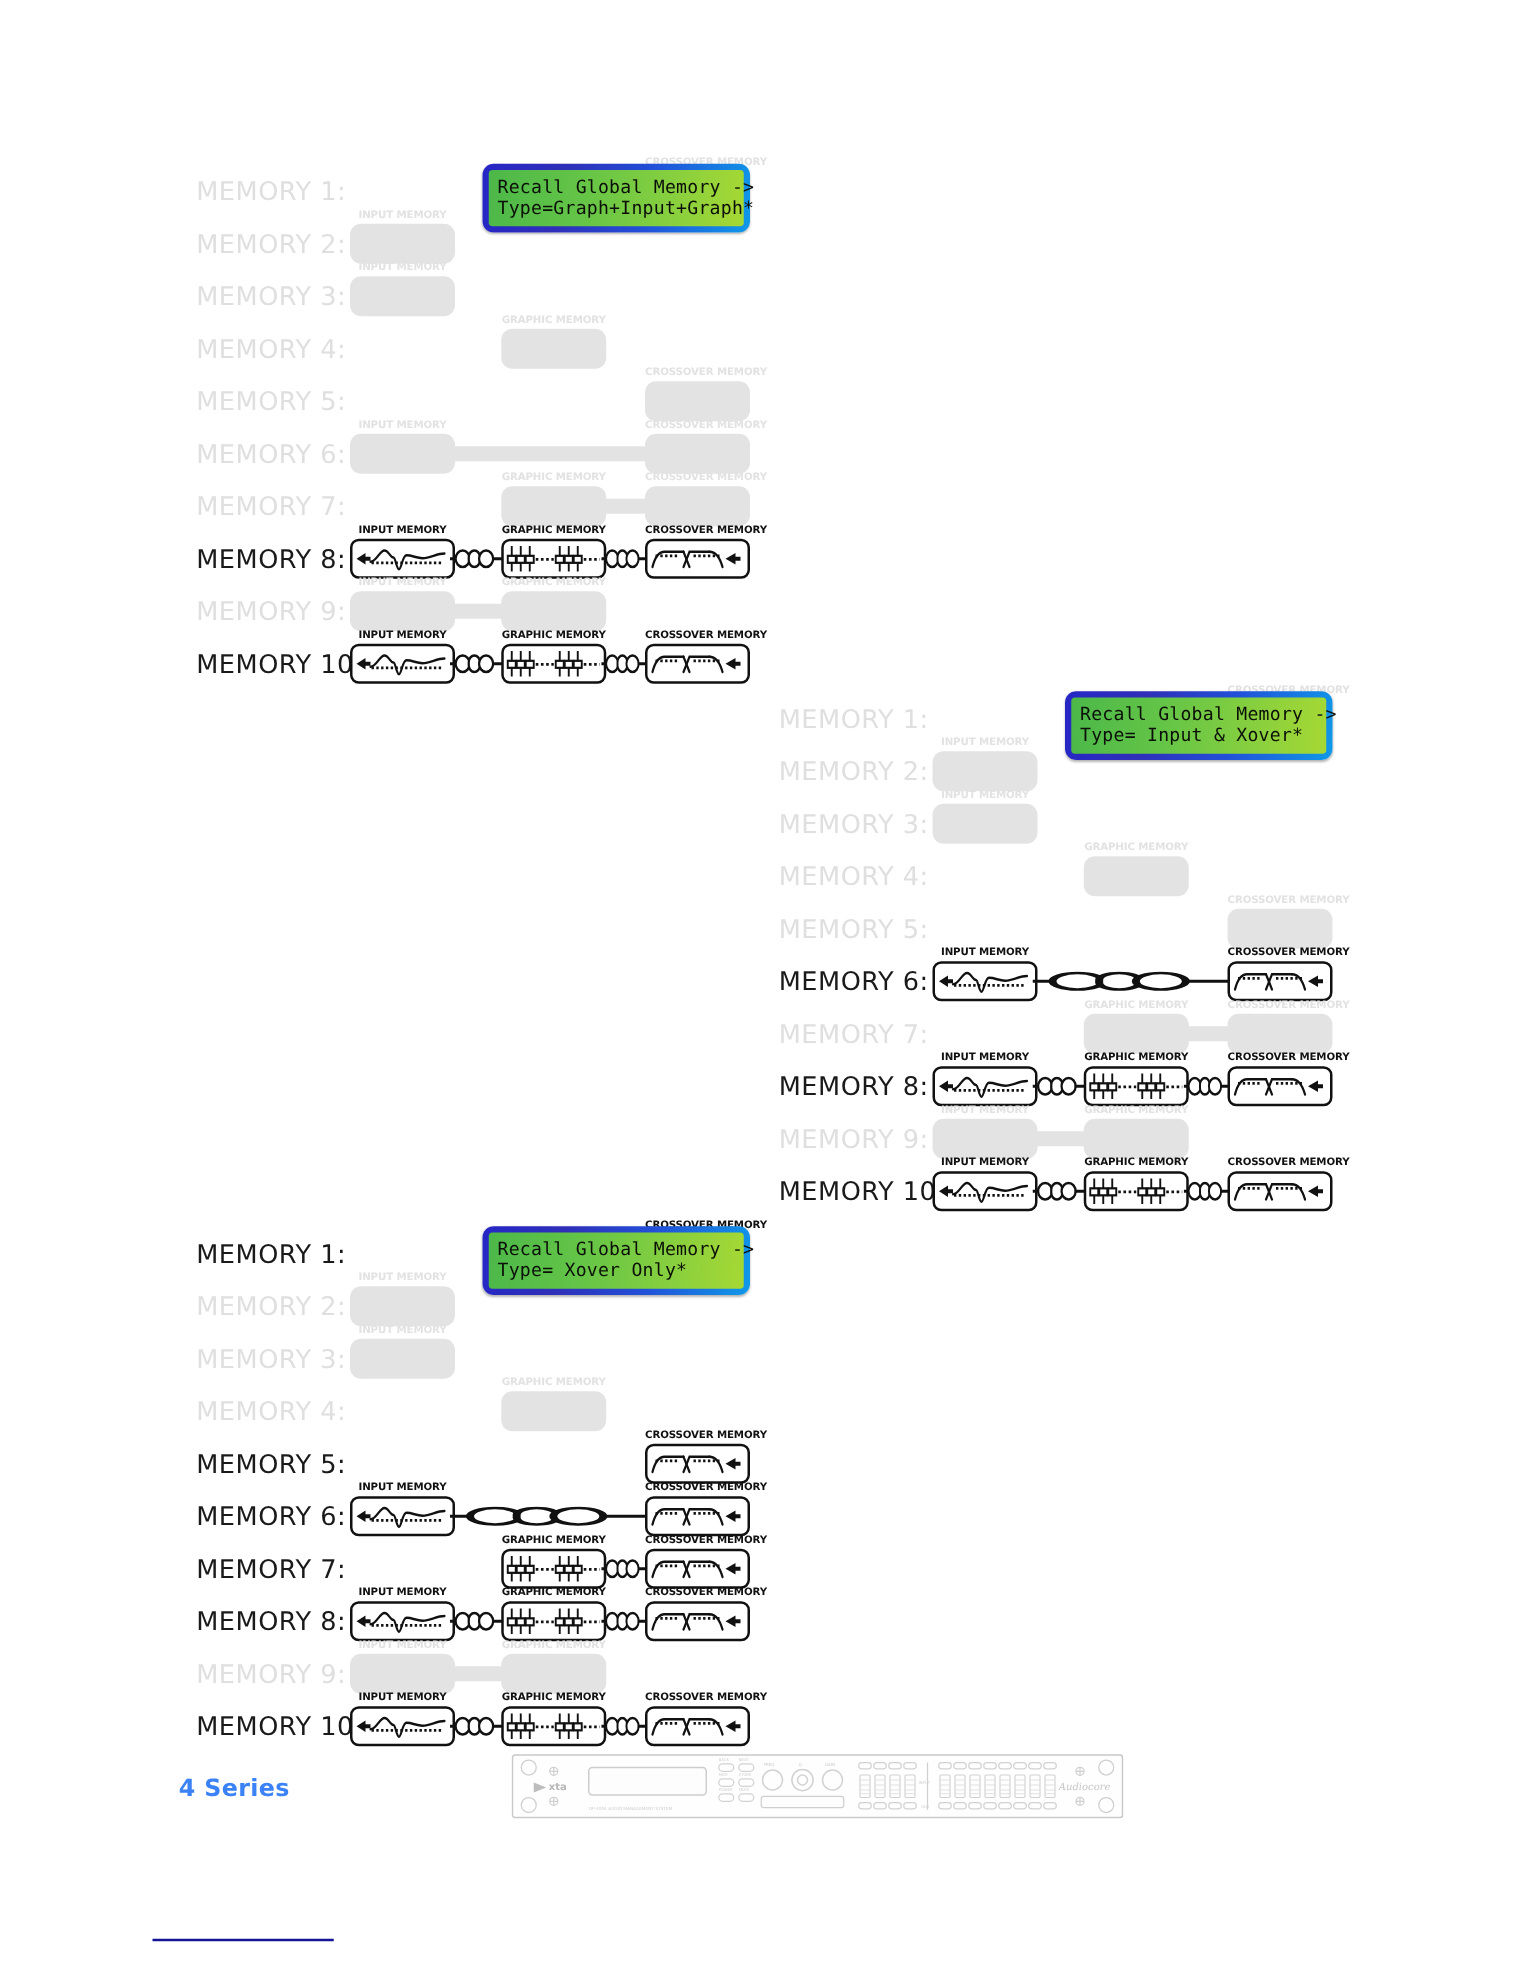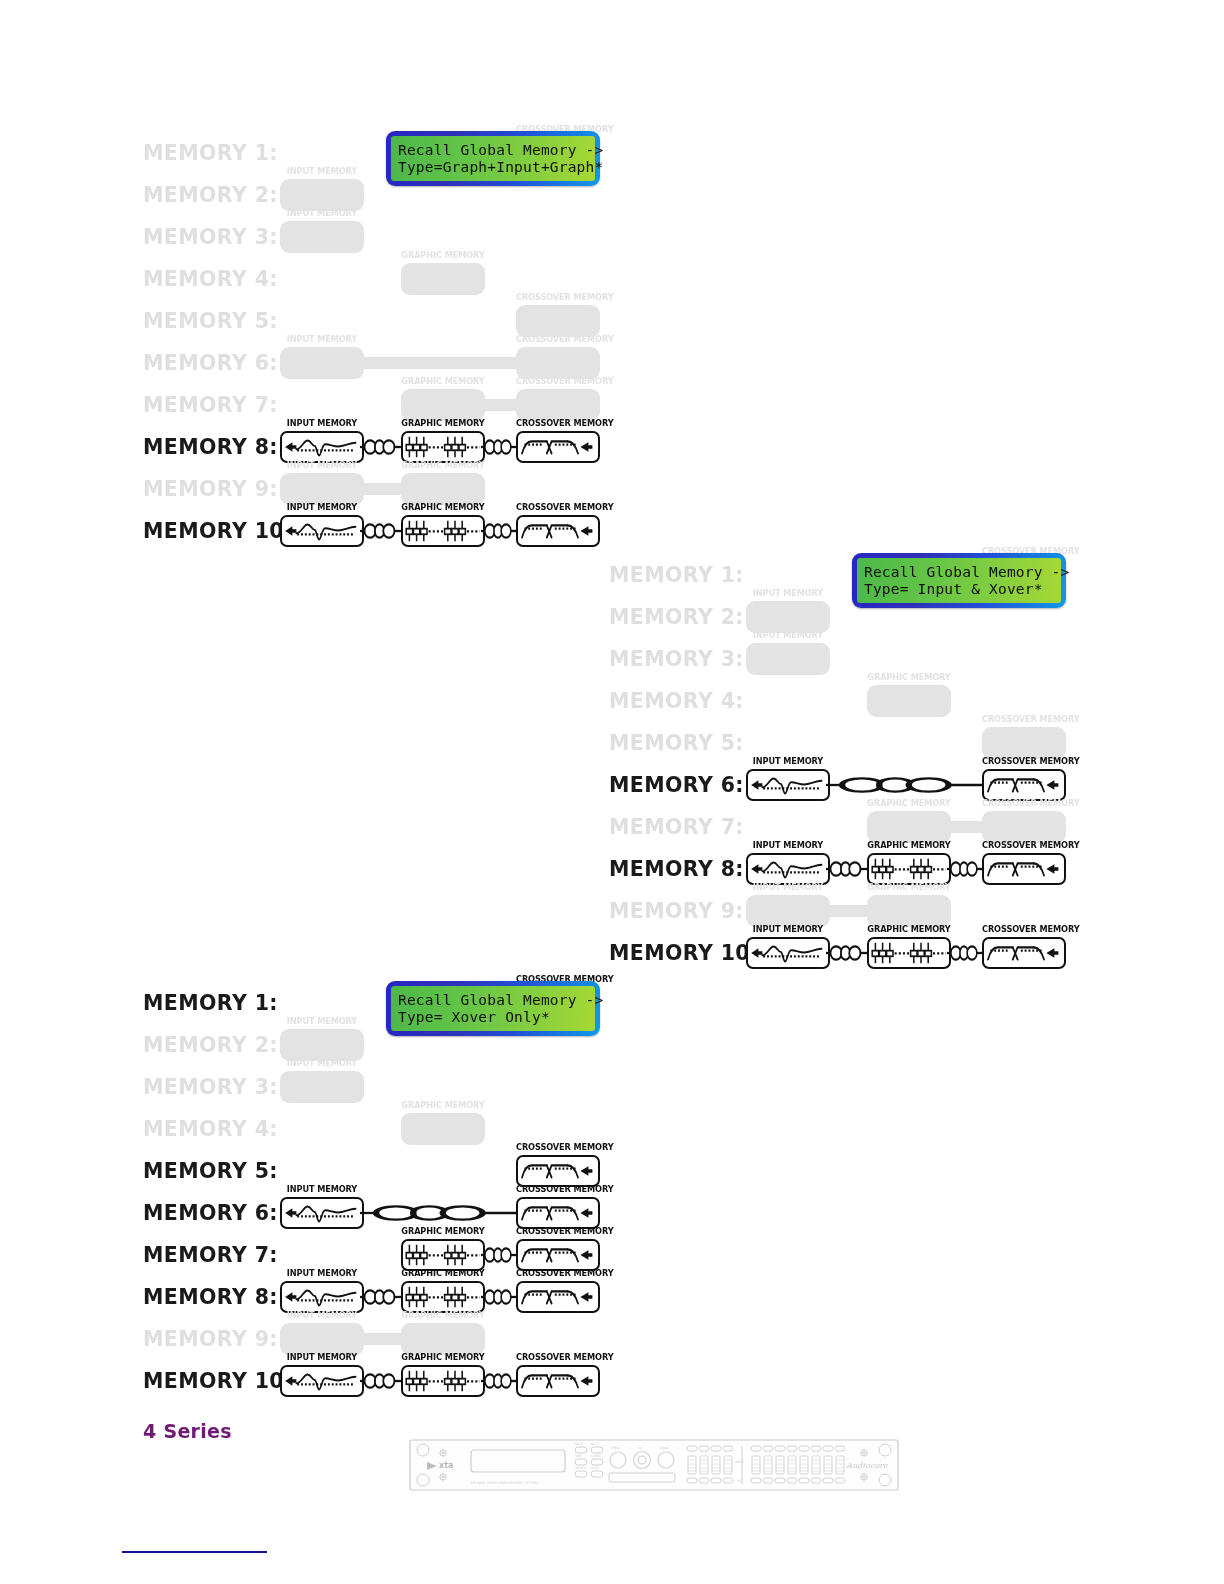--- a/index.html
+++ b/index.html
@@ -5,24 +5,24 @@
   html,body{margin:0;padding:0;}
   body{
     width:1224px;height:1584px;background:#ffffff;position:relative;
     font-family:"Liberation Sans",sans-serif;overflow:hidden;
   }
   .panel{position:absolute;}
 
   
   .mem-row{position:absolute;height:44px;}
   .mem-label{
-    position:absolute;left:0;top:0;width:128px;height:44px;
+    position:absolute;left:14px;top:0;width:128px;height:44px;
     display:flex;align-items:center;justify-content:flex-start;
     font-family:"DejaVu Sans",sans-serif;
-    font-weight:bold;font-size:20.5px;letter-spacing:.4px;
+    font-weight:normal;font-size:20.5px;letter-spacing:.4px;
     color:#1a1a1a;white-space:nowrap;
   }
   .mem-row.off .mem-label{color:#dfdfdf;}
 
   
   .stage{position:absolute;top:6px;height:32px;box-sizing:border-box;}
   .stage .cap{
     position:absolute;left:0;right:0;top:-13px;height:12px;
     text-align:center;font-family:"DejaVu Sans",sans-serif;
     font-weight:bold;font-size:8.2px;letter-spacing:-.1px;
@@ -57,26 +57,26 @@
   .lcd-line{
     font-family:"DejaVu Sans Mono",monospace;
     font-size:14.5px;line-height:17px;color:#0b0f08;letter-spacing:.2px;
     white-space:pre;
   }
 
   
   .series-title{
     position:absolute;left:143px;top:1420px;
     font-family:"DejaVu Sans",sans-serif;font-weight:bold;font-size:19px;
-    color:#701a75;letter-spacing:.3px;
+    color:#3b82f6;letter-spacing:.3px;
   }
   .rule{position:absolute;left:122px;top:1551px;width:145px;height:2px;background:#141499;}
 
   
-  .rack{position:absolute;left:409px;top:1434px;width:584px;height:62px;}
+  .rack{position:absolute;left:409px;top:1398px;width:584px;height:62px;}
   .rack svg{display:block;}
 </style>
 </head>
 <body>
 
 <div class="panel" id="section-0" style="left:143px;top:131px;width:470px;height:420px;">
     <div class="mem-row off" style="top: 0px; left: 0px; width: 470px;">
       <div class="mem-label">MEMORY 1:</div>
       <div class="stage off" style="left: 373px; width: 84px;">
         <div class="cap">CROSSOVER MEMORY</div>

